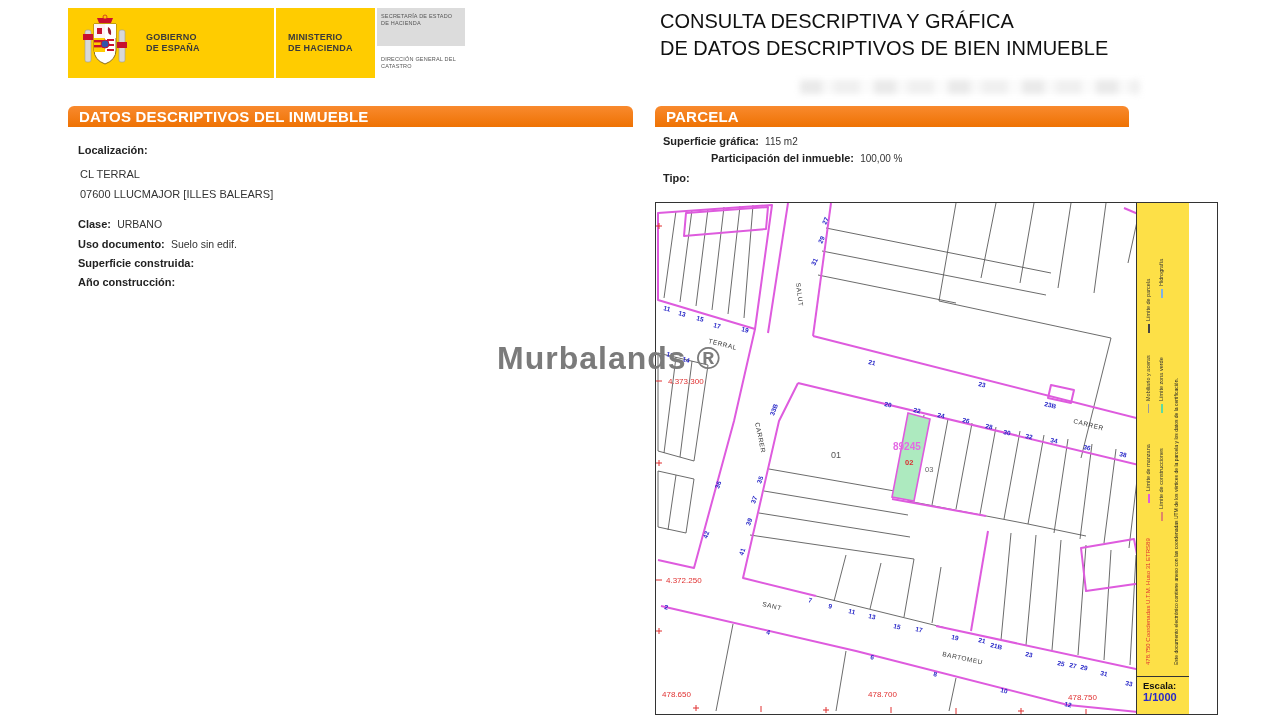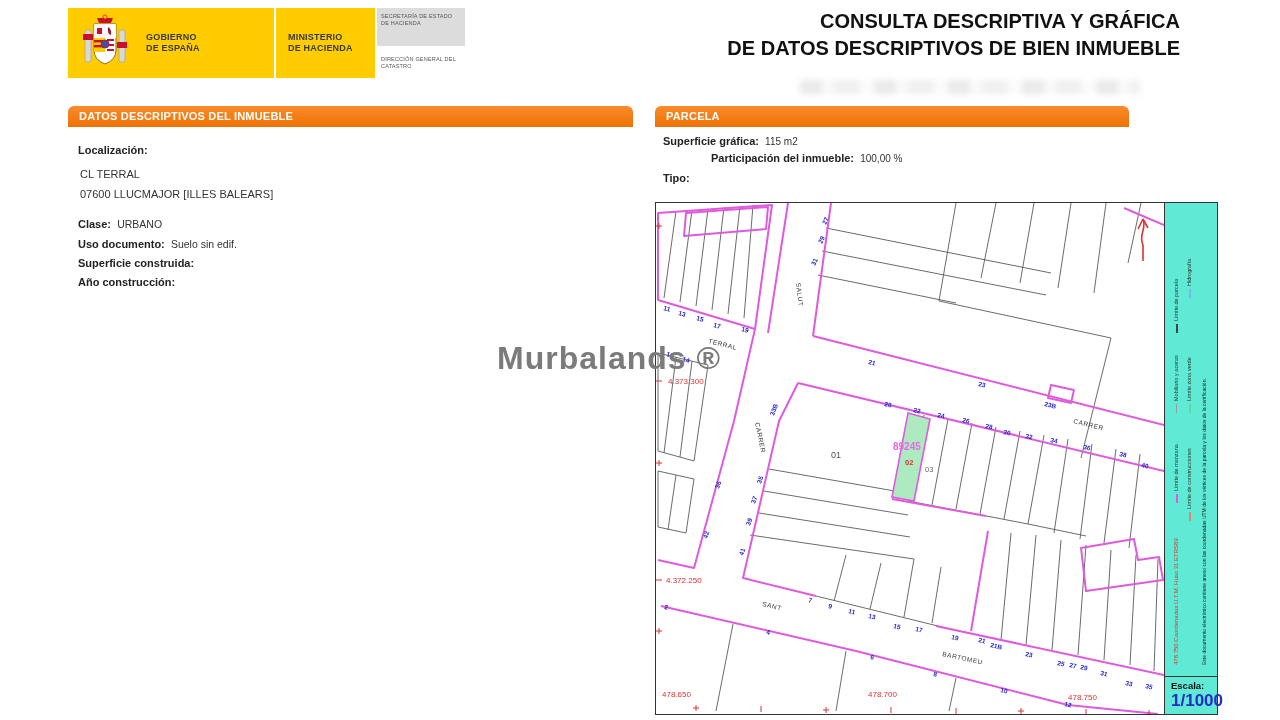--- a/index.html
+++ b/index.html
@@ -12,49 +12,49 @@
   .logo-yellow{position:absolute;left:0;top:0;width:307px;height:70px;background:#FFCC00;display:flex;align-items:center;}
   .logo-cell{height:70px;display:flex;align-items:center;}
   .logo-arms{width:74px;justify-content:center;display:flex;}
   .logo-gob{width:134px;border-right:2px solid #fff;padding-left:4px;box-sizing:border-box;}
   .logo-min{padding-left:12px;}
   .logo-txt{font-size:9px;font-weight:bold;color:#3a3a3a;line-height:11px;letter-spacing:.2px;}
   .logo-gray{position:absolute;left:309px;top:0;width:88px;height:38px;background:#dcdcdc;padding:5px 4px;box-sizing:border-box;}
   .logo-gray .s,.logo-dir .s{font-size:5.5px;color:#555;line-height:7px;letter-spacing:.2px;}
   .logo-dir{position:absolute;left:309px;top:46px;width:88px;padding:2px 4px;box-sizing:border-box;}
   
-  .doc-title{position:absolute;left:660px;top:8px;width:520px;text-align:right;font-weight:bold;font-size:20px;line-height:27px;color:#111;}
+  .doc-title{position:absolute;left:660px;top:8px;width:520px;text-align:left;font-weight:normal;font-size:20px;line-height:27px;color:#111;}
   .redacted{position:absolute;left:800px;top:80px;width:340px;height:14px;opacity:.45;filter:blur(3px);
     background:repeating-linear-gradient(90deg,#cfcfcf 0 22px,#f2f2f2 22px 34px,#dddddd 34px 60px,#f7f7f7 60px 74px);}
   
   .bar{position:absolute;height:21px;background:linear-gradient(#F98A2E,#EE7203);border-radius:6px 6px 0 0;
-    color:#fff;font-weight:bold;font-size:11px;line-height:21px;padding-left:11px;box-sizing:border-box;letter-spacing:.2px;}
+    color:#fff;font-weight:bold;font-size:15px;line-height:21px;padding-left:11px;box-sizing:border-box;letter-spacing:.2px;}
   .bar-left{left:68px;top:106px;width:565px;}
   .bar-right{left:655px;top:106px;width:474px;}
   
   .lp{position:absolute;left:78px;font-size:11px;}
   .lbl{font-weight:bold;color:#222;}
   .val{color:#333;}
   
   .rp{position:absolute;left:663px;font-size:11px;}
   
   .watermark{position:absolute;left:497px;top:340px;font-size:32px;font-weight:bold;color:#7b7b7b;z-index:60;letter-spacing:1px;white-space:nowrap;}
   
   .map-box{position:absolute;left:655px;top:202px;width:561px;height:511px;border:1.6px solid #333;box-sizing:content-box;background:#fff;z-index:10;}
   .map-svg{position:absolute;left:0;top:0;}
-  .legend{position:absolute;left:508px;top:0;width:53px;height:511px;border-left:1.6px solid #333;box-sizing:border-box;background:#5eead4;}
+  .legend{position:absolute;left:480px;top:0;width:53px;height:511px;border-left:1.6px solid #333;box-sizing:border-box;background:#fde047;}
   .vtext{position:absolute;transform:rotate(-90deg);transform-origin:0 0;white-space:nowrap;font-size:5.5px;color:#333;}
   .vred{color:#E03131;font-size:6px;}
   .vnote{font-size:5px;color:#222;}
   .dash{display:inline-block;width:9px;height:2px;vertical-align:middle;margin-right:3px;}
   .d-mag{background:#DE5BDE;} .d-org{background:#E08868;} .d-blk{background:#444;}
   .d-gry{background:#9A9A9A;height:1px;} .d-blu{background:#7FB2E5;} .d-grn{background:#5FD9A0;}
   .escala{position:absolute;left:0;bottom:0;width:100%;height:38px;border-top:1.6px solid #333;box-sizing:border-box;padding:3px 0 0 6px;}
   .escala .e1{font-size:9.5px;font-weight:bold;color:#111;}
-  .escala .e2{font-size:17px;font-weight:bold;color:#2929C8;}
+  .escala .e2{font-size:11px;font-weight:bold;color:#2929C8;}
   
   text{font-family:"Liberation Sans",sans-serif;}
   .hn{font-size:6.5px;fill:#2929C8;font-weight:bold;}
   .st{font-size:6.5px;fill:#3a3a3a;letter-spacing:.6px;}
   .coord{font-size:8px;fill:#E03131;}
   .pid{font-size:10px;fill:#E46BE4;font-weight:bold;}
   .subr{font-size:7.5px;fill:#D93030;font-weight:bold;}
   .subg{font-size:7.5px;fill:#666;}
   .blk{font-size:9px;fill:#555;}
 </style>

